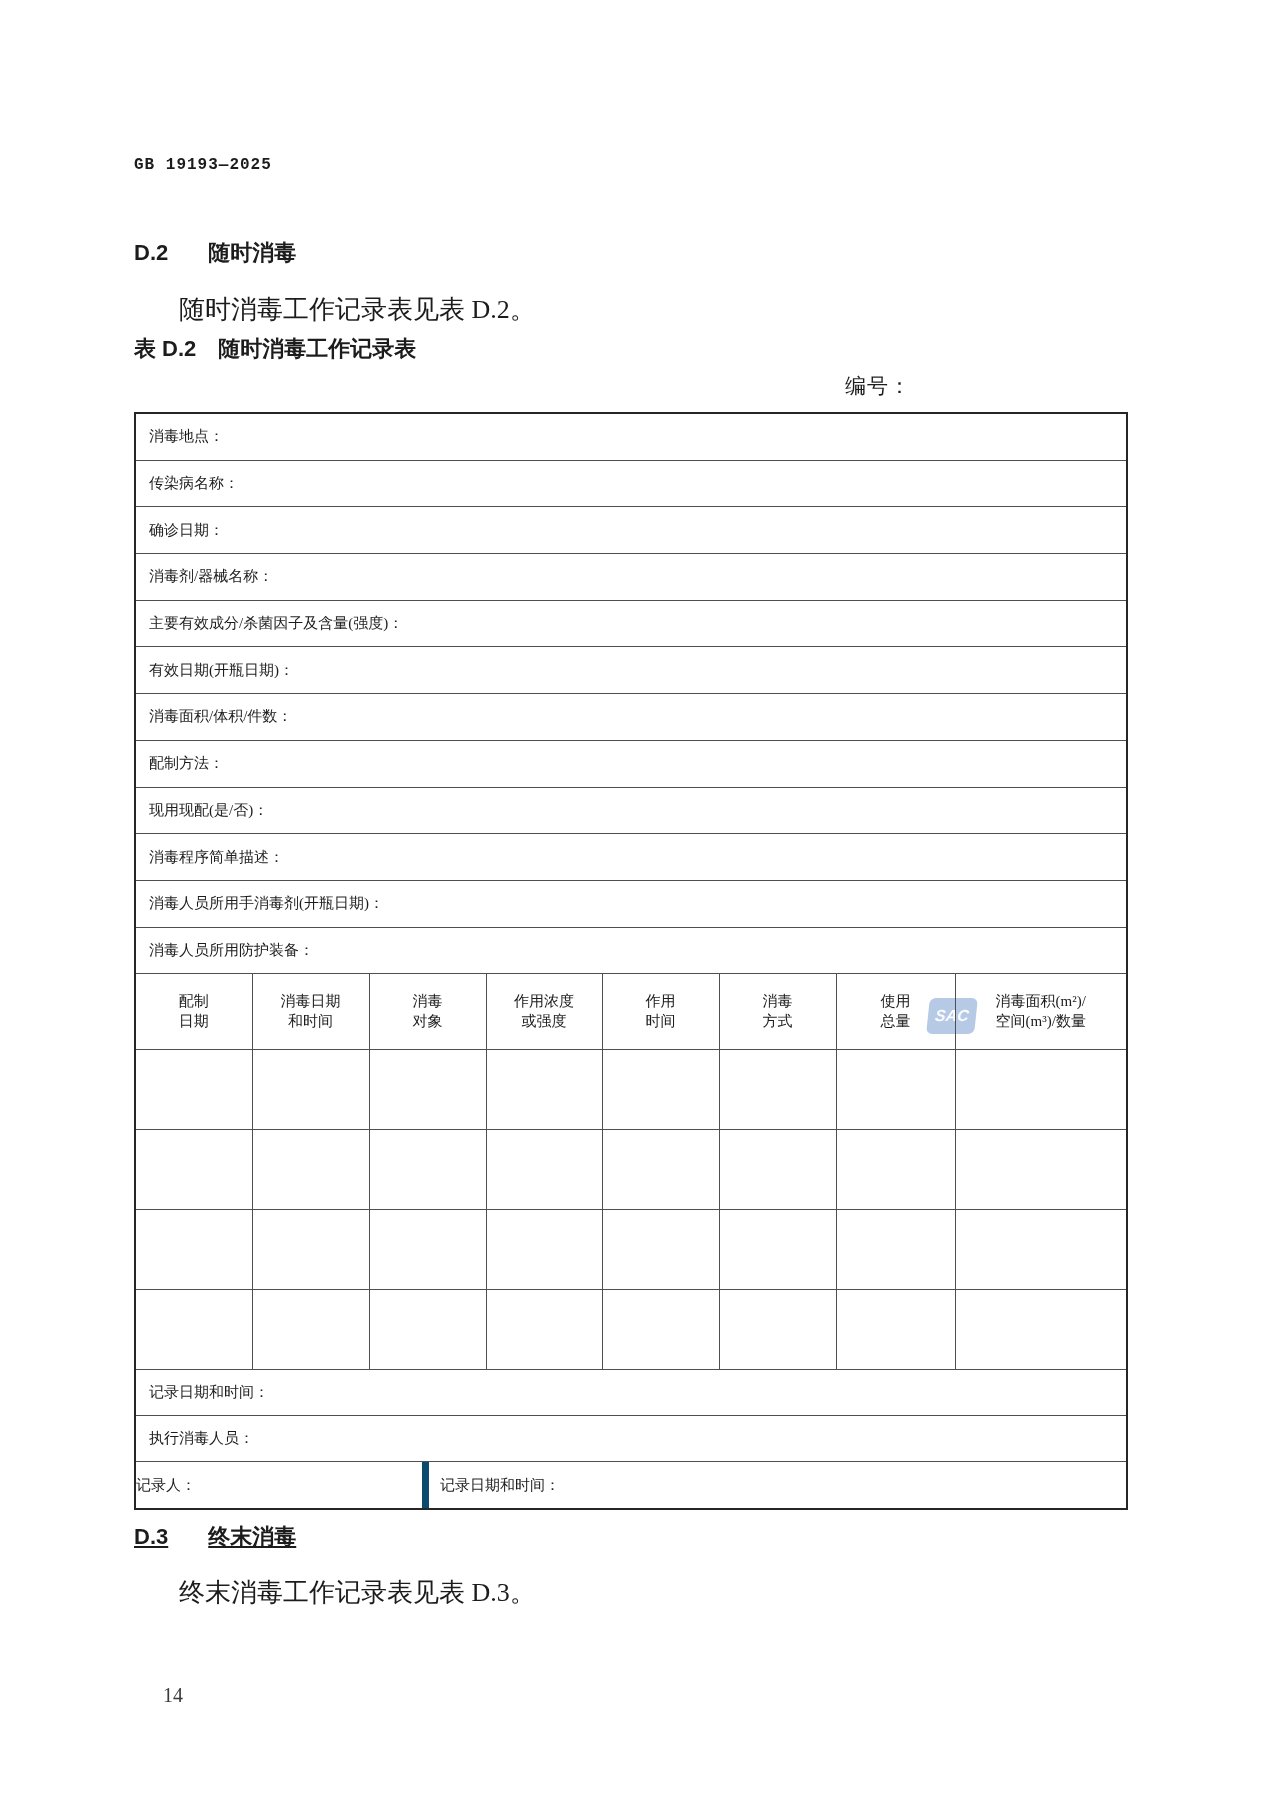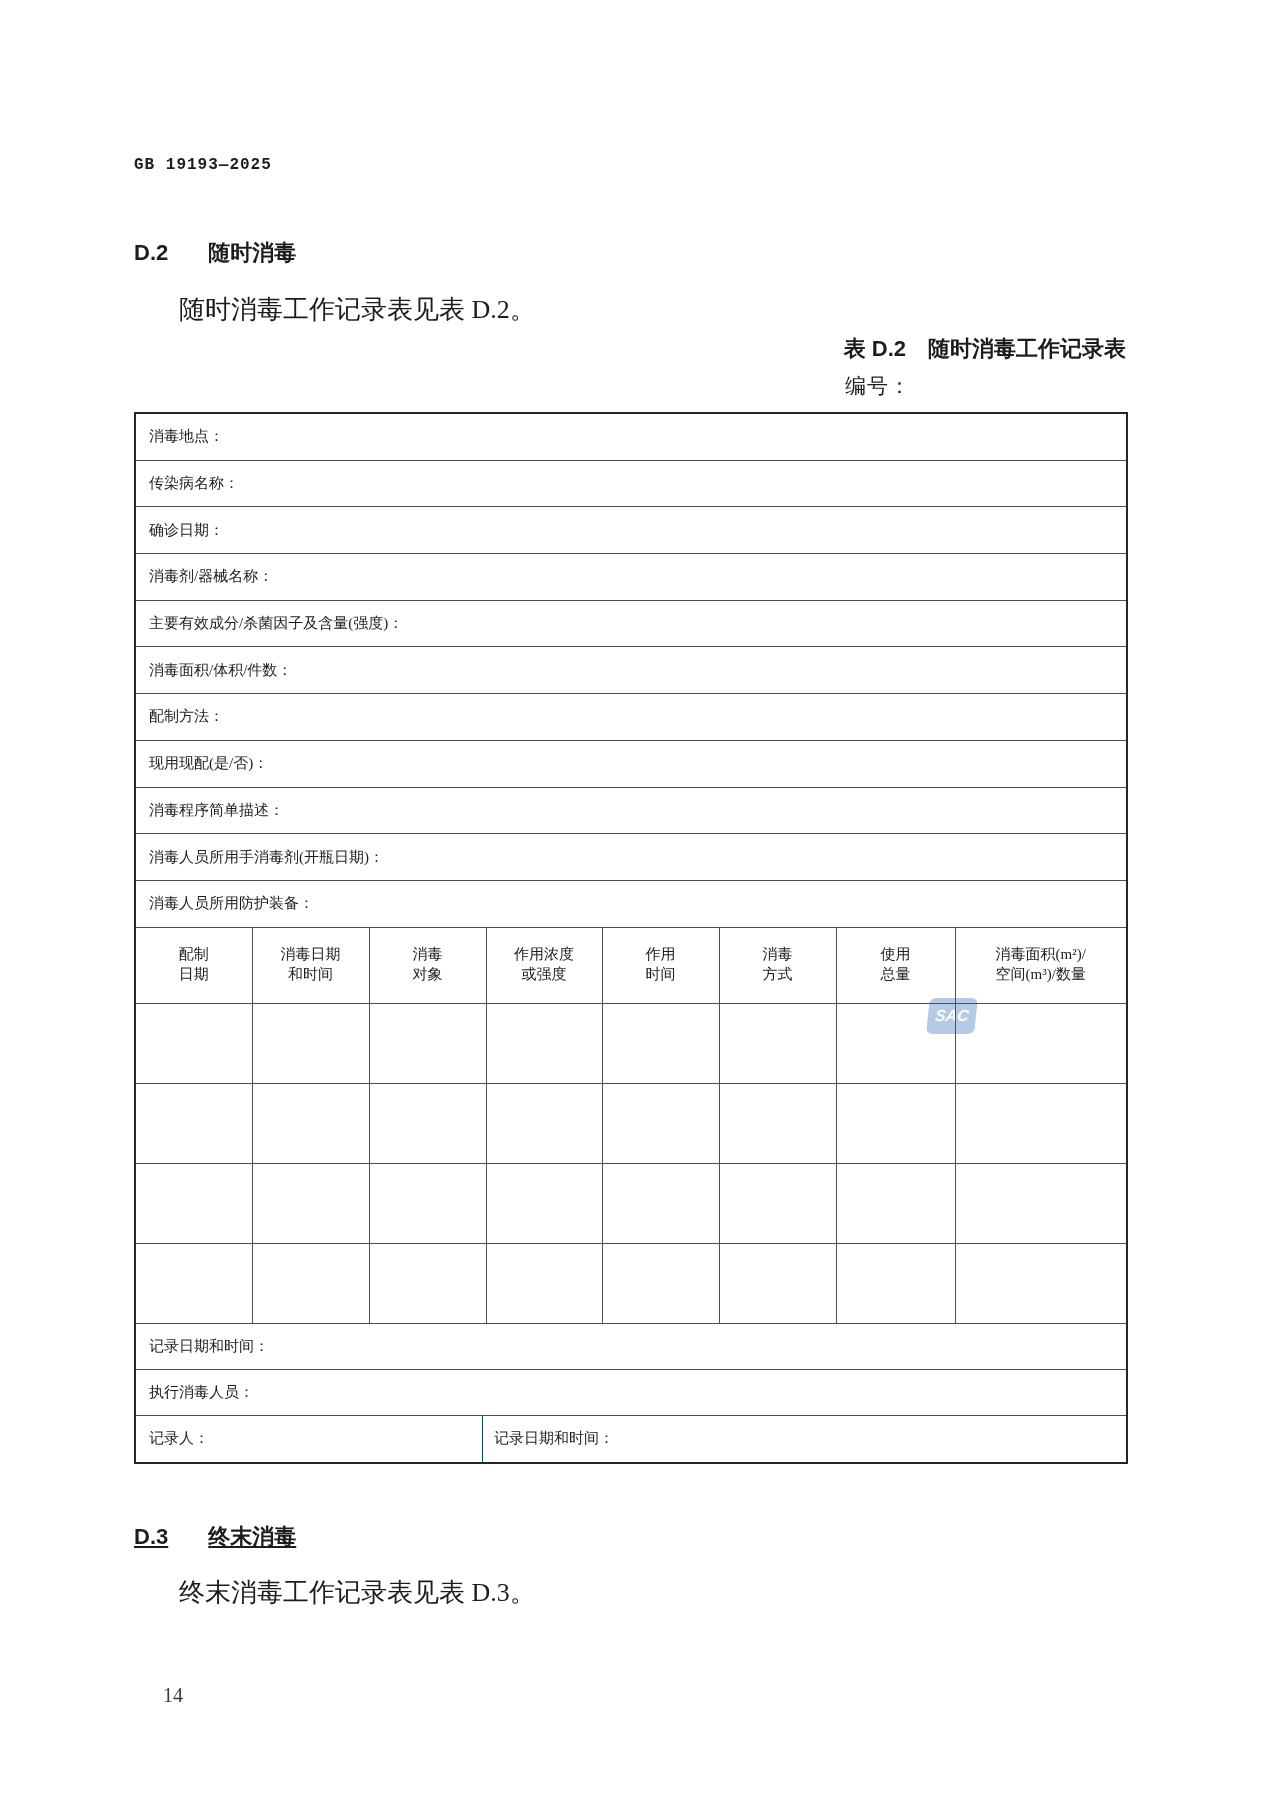--- a/index.html
+++ b/index.html
@@ -18,21 +18,21 @@
     font-family:"Liberation Sans","DejaVu Sans",sans-serif;
     font-weight:700; font-size:22px;
   }
   .heading-d2 { top:238px; }
   .heading-d3 { top:1522px;text-decoration:underline; }
   .h-num { margin-right:40px; }
   .body-text { position:absolute; left:179px; font-size:26px; }
   .body-d2 { top:292px; }
   .body-d3 { top:1575px; }
   .table-caption {
-    position:absolute; left:134px; top:334px; width:992px; text-align:right;
+    position:absolute; left:134px; top:334px; width:992px; text-align:left;
     font-family:"Liberation Sans","DejaVu Sans",sans-serif;
     font-weight:700; font-size:22px;
   }
   .serial-label { position:absolute; left:845px; top:372px; font-size:21px; letter-spacing:1px; }
 
   .watermark {
     position:absolute; left:928px; top:998px; width:48px; height:36px;
     background:rgba(110,150,205,0.50); border-radius:6px;
     display:flex; align-items:center; justify-content:center;
     font-family:"Liberation Sans","DejaVu Sans",sans-serif;
@@ -49,22 +49,22 @@
     border:1px solid #4f4f4f; font-size:15px; color:#1c1c1c;
     overflow:hidden;
   }
   tr.r-info td  { height:45.7px; padding:0 4px 0 13px; vertical-align:middle; }
   tr.r-head td  { height:75px; padding:0 18px; text-align:center; vertical-align:middle; line-height:1.32; }
   tr.r-empty td { height:77px; }
   tr.r-foot td  { height:45px; padding:0 4px 0 13px; vertical-align:middle; }
   tr.r-record td { height:46px; padding:0; }
   .split { display:flex; height:100%; align-items:stretch; }
   .split-l {
-    width:347px; box-sizing:border-box; border-right:1px solid #0c4a6e;
-    display:flex; align-items:center; padding-left:13px;
+    width:293px; box-sizing:border-box; border-right:7px solid #0c4a6e;
+    display:flex; align-items:center; 
   }
   .split-r { flex:1; display:flex; align-items:center; padding-left:11px; }
 
   .page-number { position:absolute; left:163px; top:1684px; font-size:20px; color:#3a3a3a;text-align:right; }
 </style>
 </head>
 <body>
 
 <div class="page">
 
@@ -103,20 +103,23 @@
       <tr class="r-info">
           <td colspan="8">确诊日期：</td>
         </tr>
       <tr class="r-info">
           <td colspan="8">消毒剂/器械名称：</td>
         </tr>
       <tr class="r-info">
           <td colspan="8">主要有效成分/杀菌因子及含量(强度)：</td>
         </tr>
       <tr class="r-info">
+          <td colspan="8">有效日期(开瓶日期)：</td>
+        </tr>
+      <tr class="r-info">
           <td colspan="8">消毒面积/体积/件数：</td>
         </tr>
       <tr class="r-info">
           <td colspan="8">配制方法：</td>
         </tr>
       <tr class="r-info">
           <td colspan="8">现用现配(是/否)：</td>
         </tr>
       <tr class="r-info">
           <td colspan="8">消毒程序简单描述：</td>

